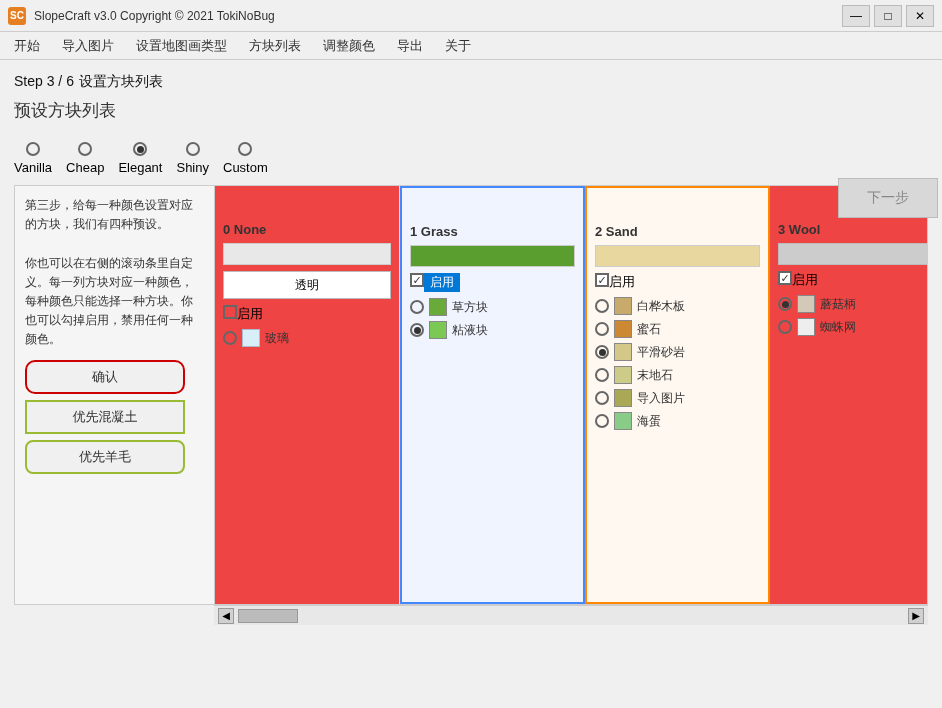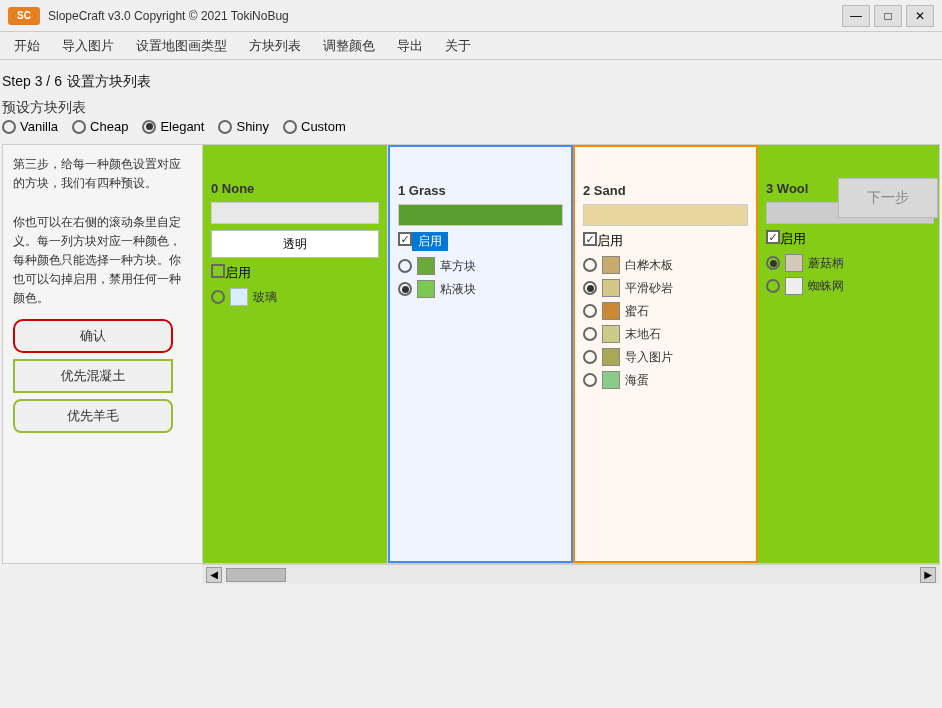--- a/index.html
+++ b/index.html
@@ -16,21 +16,21 @@
     .title-bar {
       background: #f0f0f0;
       border-bottom: 1px solid #ccc;
       height: 32px;
       display: flex;
       align-items: center;
       padding: 0 8px;
       user-select: none;
     }
     .title-bar-icon {
-      width: 32px; height: 18px;
+      width: 18px; height: 18px;
       background: #e67e22;
       border-radius: 3px;
       margin-right: 8px;
       display: flex; align-items: center; justify-content: center;
       color: white; font-size: 10px; font-weight: bold;
     }
     .title-bar-text {
       flex: 1;
       font-size: 12px;
       color: #333;
@@ -60,21 +60,21 @@
     .menu-item {
       padding: 3px 10px;
       cursor: pointer;
       font-size: 13px;
       color: #333;
       border-radius: 2px;
     }
 
     
     .main {
-      padding: 10px 2px;
+      padding: 10px 14px;
       background: #f0f0f0;
       height: calc(708px - 60px);
     }
 
     
     .step-title {
       font-size: 18px;
       font-weight: bold;
       margin-bottom: 8px;
       color: #111;
@@ -82,32 +82,32 @@
     .step-title span {
       font-size: 14px;
       font-weight: normal;
     }
 
     
     .preset-section {
       margin-bottom: 10px;
     }
     .preset-label {
-      font-size: 14px;
-      margin-bottom: 2px;
+      font-size: 17px;
+      margin-bottom: 20px;
       color: #333;
     }
     .preset-options {
       display: flex;
       align-items: center;
       gap: 14px;
     }
     .preset-option {
       display: flex; align-items: center; gap: 4px;
-      cursor: pointer; font-size: 13px;
+      cursor: pointer; font-size: 13px; flex-direction: column;
     }
     .radio-circle {
       width: 14px; height: 14px;
       border: 2px solid #666;
       border-radius: 50%;
       display: inline-flex; align-items: center; justify-content: center;
     }
     .radio-circle.checked::after {
       content: '';
       width: 7px; height: 7px;
@@ -128,21 +128,21 @@
       color: #888;
       display: flex; align-items: center; justify-content: center;
       cursor: default;
     }
 
     
     .content-area {
       display: flex;
       height: 420px;
       border: 1px solid #ccc;
-      background: #84cc16;
+      background: #ef4444;
     }
 
     
     .left-sidebar {
       width: 200px;
       min-width: 200px;
       padding: 10px;
       border-right: 1px solid #ccc;
       background: #f5f5f5;
     }
@@ -402,28 +402,28 @@
         <div class="enabled-row">
           <div class="checkbox checked"></div>
           <span>启用</span>
         </div>
         <div class="block-option">
           <div class="radio-circle"></div>
           <div class="block-icon" style="background:#c8aa6a;"></div>
           <span class="block-label">白桦木板</span>
         </div>
         <div class="block-option">
+          <div class="radio-circle"></div>
+          <div class="block-icon" style="background:#cc8833;"></div>
+          <span class="block-label">蜜石</span>
+        </div>
+        <div class="block-option">
           <div class="radio-circle checked"></div>
           <div class="block-icon" style="background:#d4c888;"></div>
           <span class="block-label">平滑砂岩</span>
-        </div>
-        <div class="block-option">
-          <div class="radio-circle"></div>
-          <div class="block-icon" style="background:#cc8833;"></div>
-          <span class="block-label">蜜石</span>
         </div>
         <div class="block-option">
           <div class="radio-circle"></div>
           <div class="block-icon" style="background:#cccc88;"></div>
           <span class="block-label">末地石</span>
         </div>
         <div class="block-option">
           <div class="radio-circle"></div>
           <div class="block-icon" style="background:#aaa855;"></div>
           <span class="block-label">导入图片</span>

